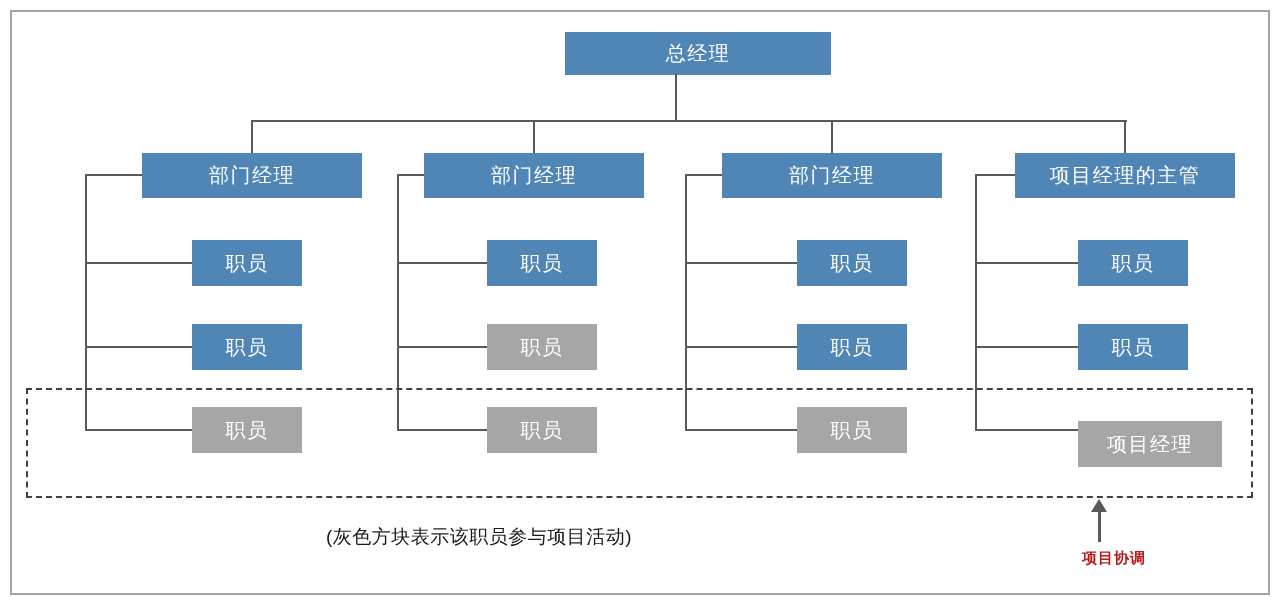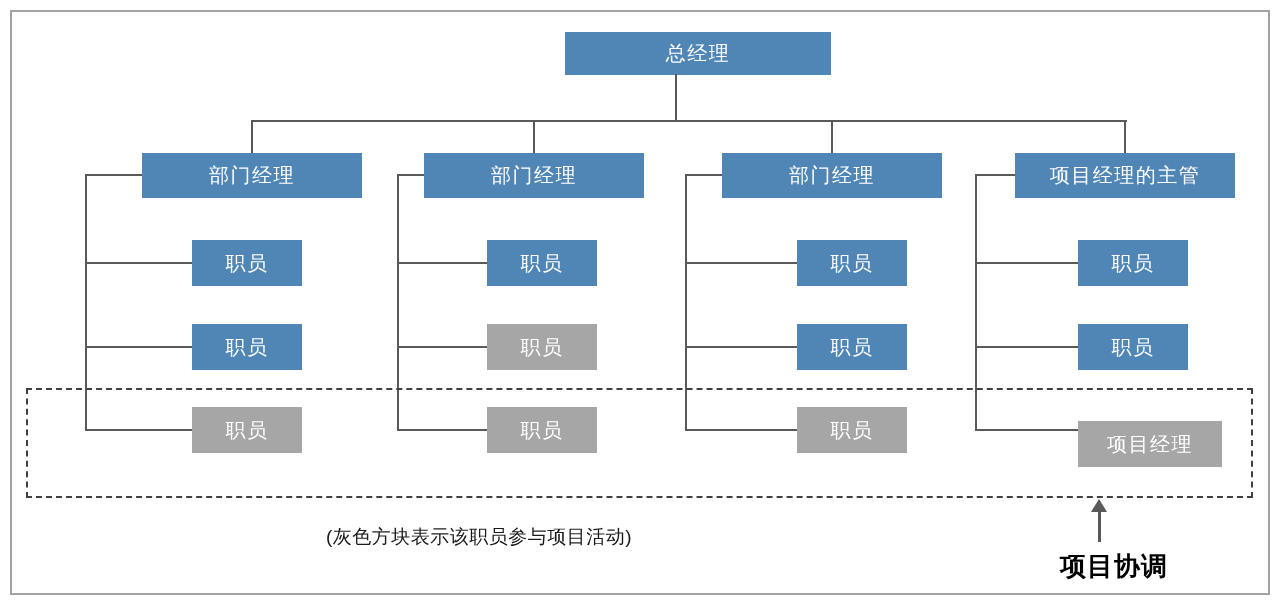--- a/index.html
+++ b/index.html
@@ -27,21 +27,21 @@
     font-size:19px;color:#1a1a1a;letter-spacing:0.5px;
   }
   .arrow-head{
     position:absolute;left:1091px;top:499px;width:0;height:0;
     border-left:8px solid transparent;border-right:8px solid transparent;
     border-bottom:13px solid #595959;
   }
   .arrow-shaft{position:absolute;left:1098px;top:511px;width:3px;height:31px;background:#595959;}
   .coord-label{
     position:absolute;left:1038px;top:549px;width:152px;text-align:center;
-    font-size:26px;font-weight:600;color:#000000;letter-spacing:1px;
+    font-size:15px;font-weight:600;color:#b91c1c;letter-spacing:1px;
   }
 </style>
 </head>
 <body>
 
 <div class="page">
   <div class="frame"></div>
 
   <div class="node" style="left:565px;top:32px;width:266px;height:43px;">总经理</div>
 

